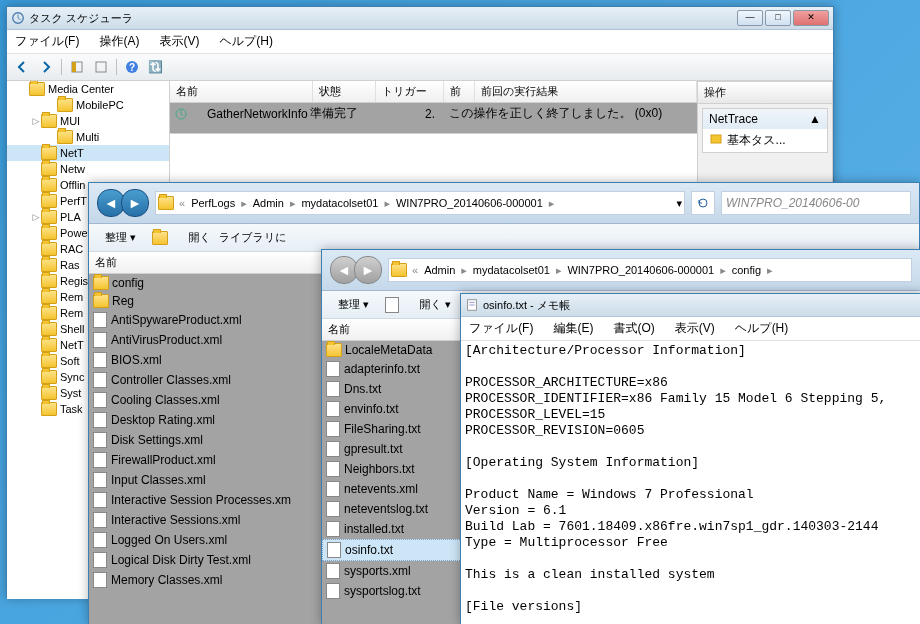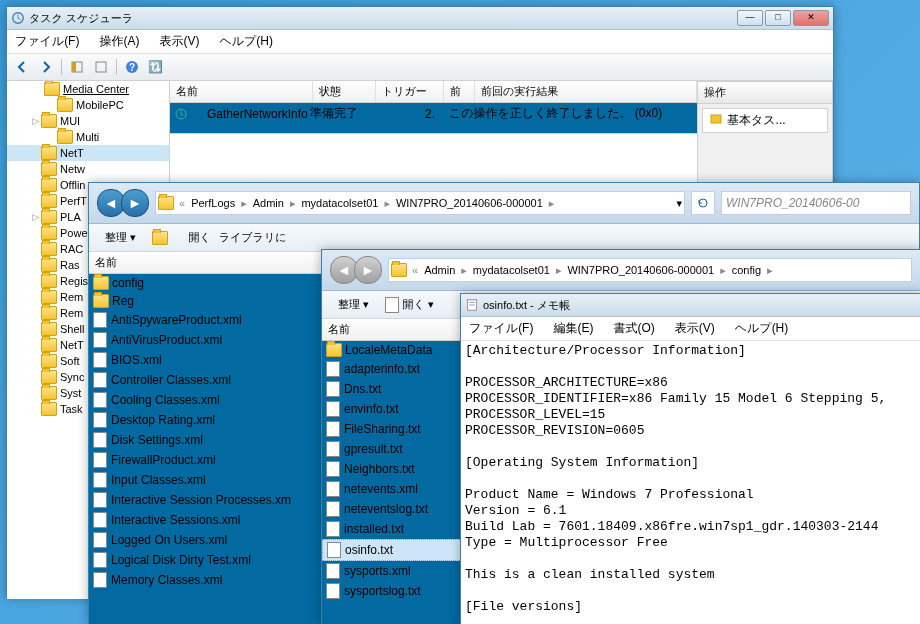--- a/index.html
+++ b/index.html
@@ -15,21 +15,21 @@
 .toolbar{display:flex;align-items:center;background:linear-gradient(#fafbfc,#e8ecef);padding:2px 4px;gap:2px;border-bottom:1px solid #d0d0d0}
 .tbtn{width:20px;height:20px;border:1px solid transparent;display:flex;align-items:center;justify-content:center;cursor:pointer}
 .sep{width:1px;height:16px;background:#c0c0c0;margin:0 2px}
 .tree{font-size:11px;overflow:auto;background:#fff}
 .tree-item{display:flex;align-items:center;padding:1px 2px;white-space:nowrap;cursor:pointer}
 .tree-item.sel{background:#cde6f7}
 .expander{width:10px;font-size:9px;color:#888;text-align:center}
 .folder-icon{width:14px;height:12px;background:linear-gradient(#ffe28a,#f4c430);border:1px solid #d4a017;border-radius:1px;margin-right:3px;position:relative}
 .folder-icon:before{content:"";position:absolute;top:-3px;left:0;width:6px;height:3px;background:#f4c430;border:1px solid #d4a017;border-bottom:none;border-radius:1px 1px 0 0}
 .file-icon{width:12px;height:14px;background:#fff;border:1px solid #888;position:relative;margin-right:4px;font-size:7px;text-align:center;line-height:14px}
-.listview{background:#0369a1;overflow:auto}
+.listview{background:#a3a3a3;overflow:auto}
 .lv-header{display:flex;background:linear-gradient(#fff,#f0f0f0);border-bottom:1px solid #d0d0d0;position:sticky;top:0}
 .lv-col{padding:3px 6px;border-right:1px solid #e0e0e0;font-size:11px}
 .lv-row{display:flex;align-items:center;padding:2px 4px;cursor:pointer}
 .lv-row.sel{background:#cde6f7;border:1px dotted #7da2ce}
 .actions-pane{background:#f0f0f0;border:1px solid #d0d0d0}
 .actions-title{background:linear-gradient(#fff,#e8e8e8);padding:3px 6px;border-bottom:1px solid #d0d0d0;font-size:11px}
 .breadcrumb{display:flex;align-items:center;background:#fff;border:1px solid #c0d0e0;height:22px;flex:1;font-size:11px;padding:0 2px}
 .crumb{padding:0 4px;cursor:pointer}
 .crumb-sep{color:#888;padding:0 2px}
 .navbtns{display:flex;gap:0}
@@ -89,21 +89,21 @@
     <div class="tbtn">
         <svg width="14" height="14">
           <circle cx="7" cy="7" r="6" fill="#4080e0"></circle>
           <text x="7" y="11" text-anchor="middle" fill="#fff" font-size="10" font-weight="bold">?</text>
         </svg>
       </div>
     <div class="tbtn">🔃</div>
   </div>
   <div style="display:flex;height:calc(100% - 72px)">
     <div class="tree" style="width:162px;border-right:1px solid #d0d0d0" id="ts-tree">
-        <div class="tree-item" style="padding-left: 27px; text-decoration: underline;">
+        <div class="tree-item" style="padding-left: 12px;">
           <span class="expander"></span>
           <span class="folder-icon"></span>
           <span>Media Center</span>
         </div>
         <div class="tree-item" style="padding-left: 40px;">
           <span class="expander"></span>
           <span class="folder-icon"></span>
           <span>MobilePC</span>
         </div>
         <div class="tree-item" style="padding-left: 24px;">
@@ -222,20 +222,24 @@
           <div style="width:56px">準備完了</div>
           <div style="width:59px"></div>
           <div style="width:24px">2.</div>
           <div style="flex:1">この操作を正しく終了しました。 (0x0)</div>
         </div>
       </div>
     </div>
     <div class="actions-pane" style="width:134px">
       <div class="actions-title">操作</div>
       <div style="background:#fff;margin:4px;border:1px solid #d0d0d0">
+        <div style="display:flex;align-items:center;justify-content:space-between;padding:3px 6px;background:linear-gradient(#f0f5fa,#e0ebf5)">
+            <span>NetTrace</span>
+            <span>▲</span>
+          </div>
         <div style="padding:3px 6px;display:flex;">
             <svg width="14" height="14">
               <rect x="2" y="3" width="10" height="8" fill="#f4c430" stroke="#d4a017"></rect>
             </svg>
             <span style="margin-left:4px">基本タス...</span>
           </div>
       </div>
     </div>
   </div>
 </div>
@@ -363,21 +367,21 @@
       <span class="crumb">mydatacolset01</span>
         <span class="crumb-sep">▸</span>
       <span class="crumb">WIN7PRO_20140606-000001</span>
         <span class="crumb-sep">▸</span>
       <span class="crumb">config</span>
         <span class="crumb-sep">▸</span>
     </div>
   </div>
   <div class="exp-toolbar">
     <span class="organize">整理 ▾</span>
-    <span style="display:flex;align-items:center;gap:0">
+    <span style="display:flex;align-items:center;gap:17px">
         <span class="file-icon"></span>
         <span>開く ▾</span>
       </span>
   </div>
   <div class="listview" style="height:calc(100% - 62px)">
     <div class="lv-header">
         <div class="lv-col" style="flex:1">名前</div>
       </div>
     <div id="exp2-items">
         <div class="lv-row">

